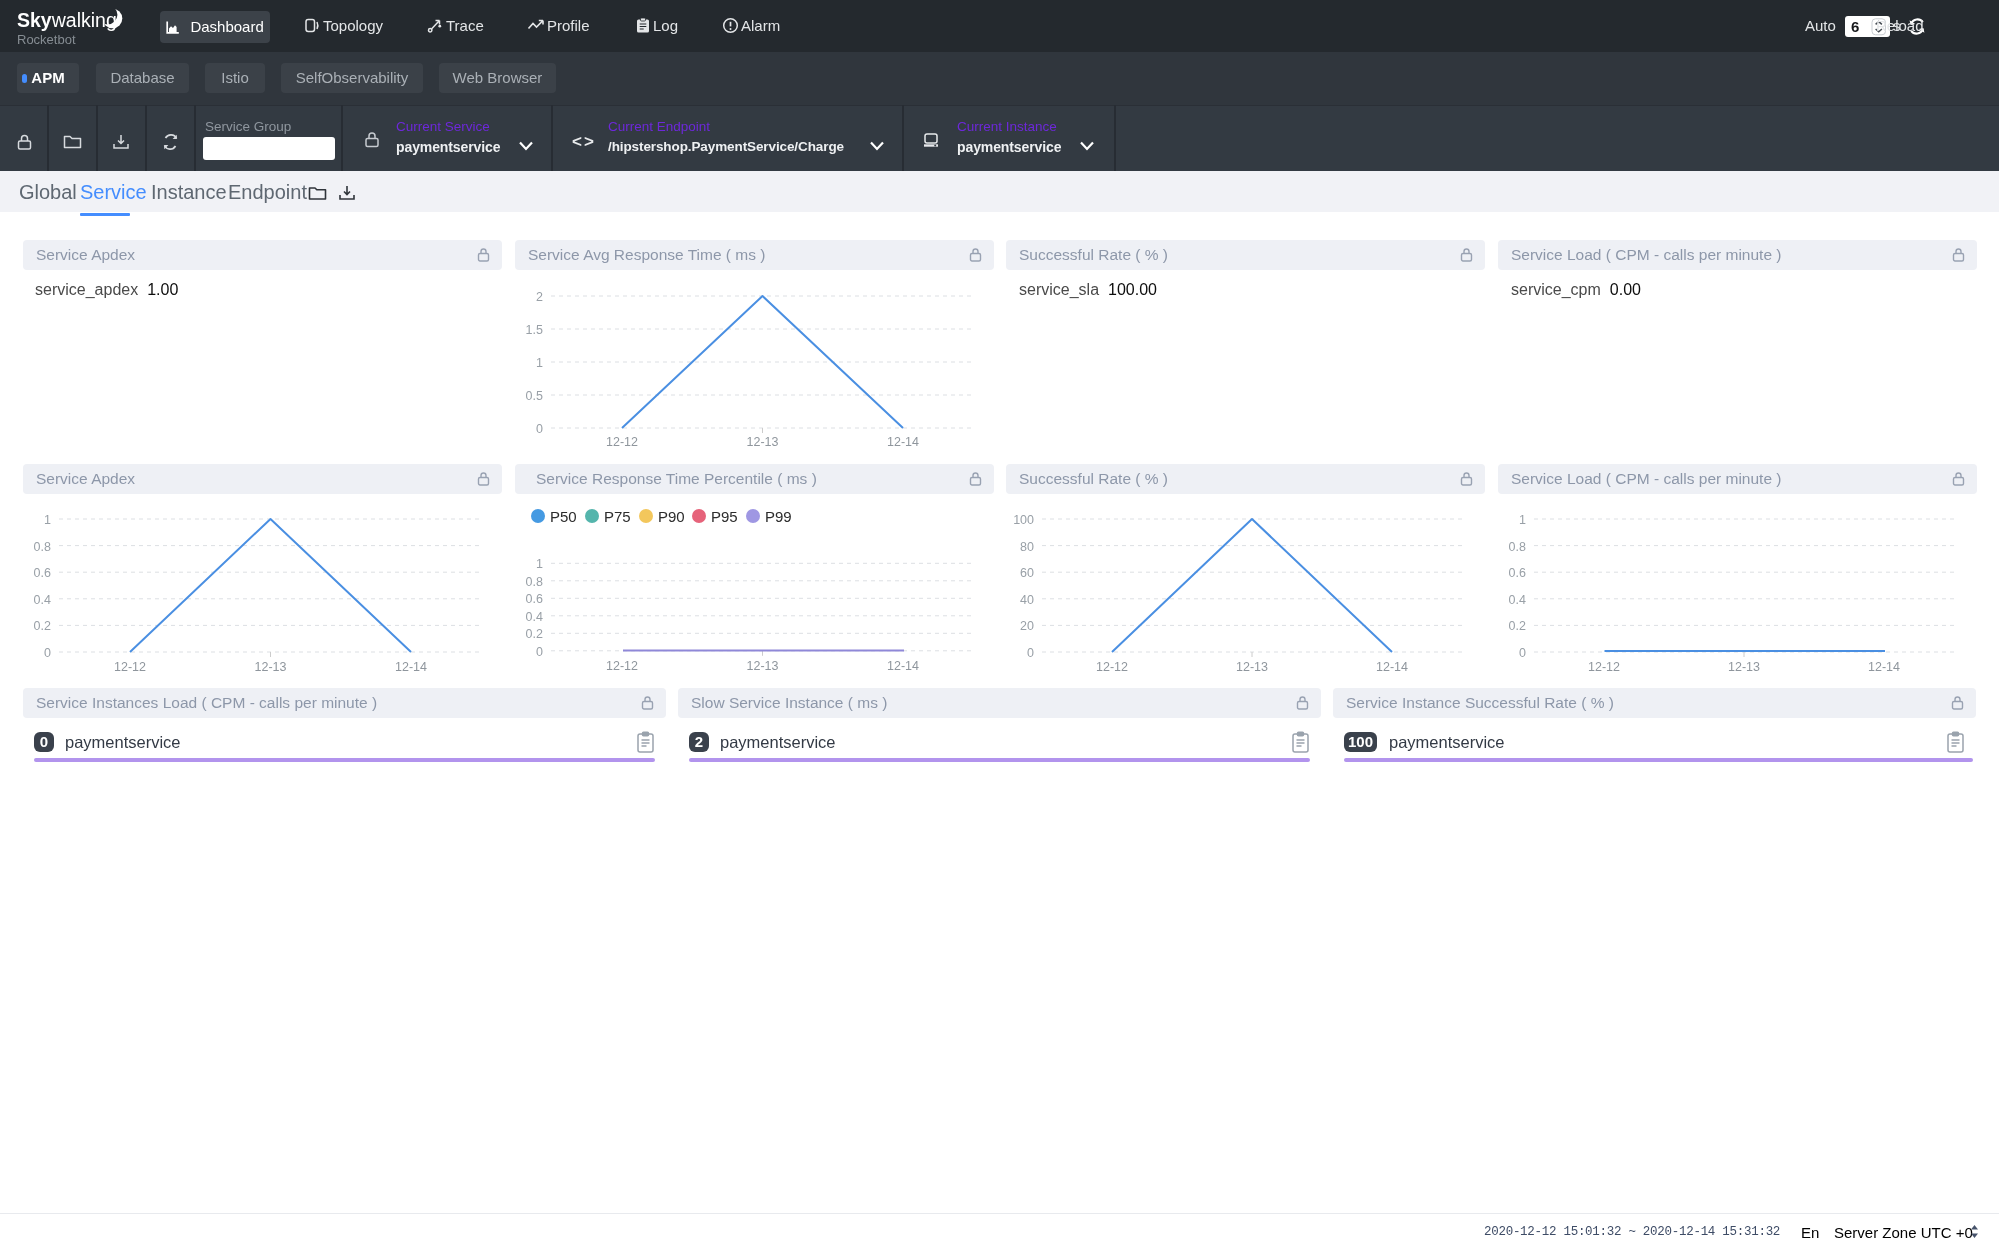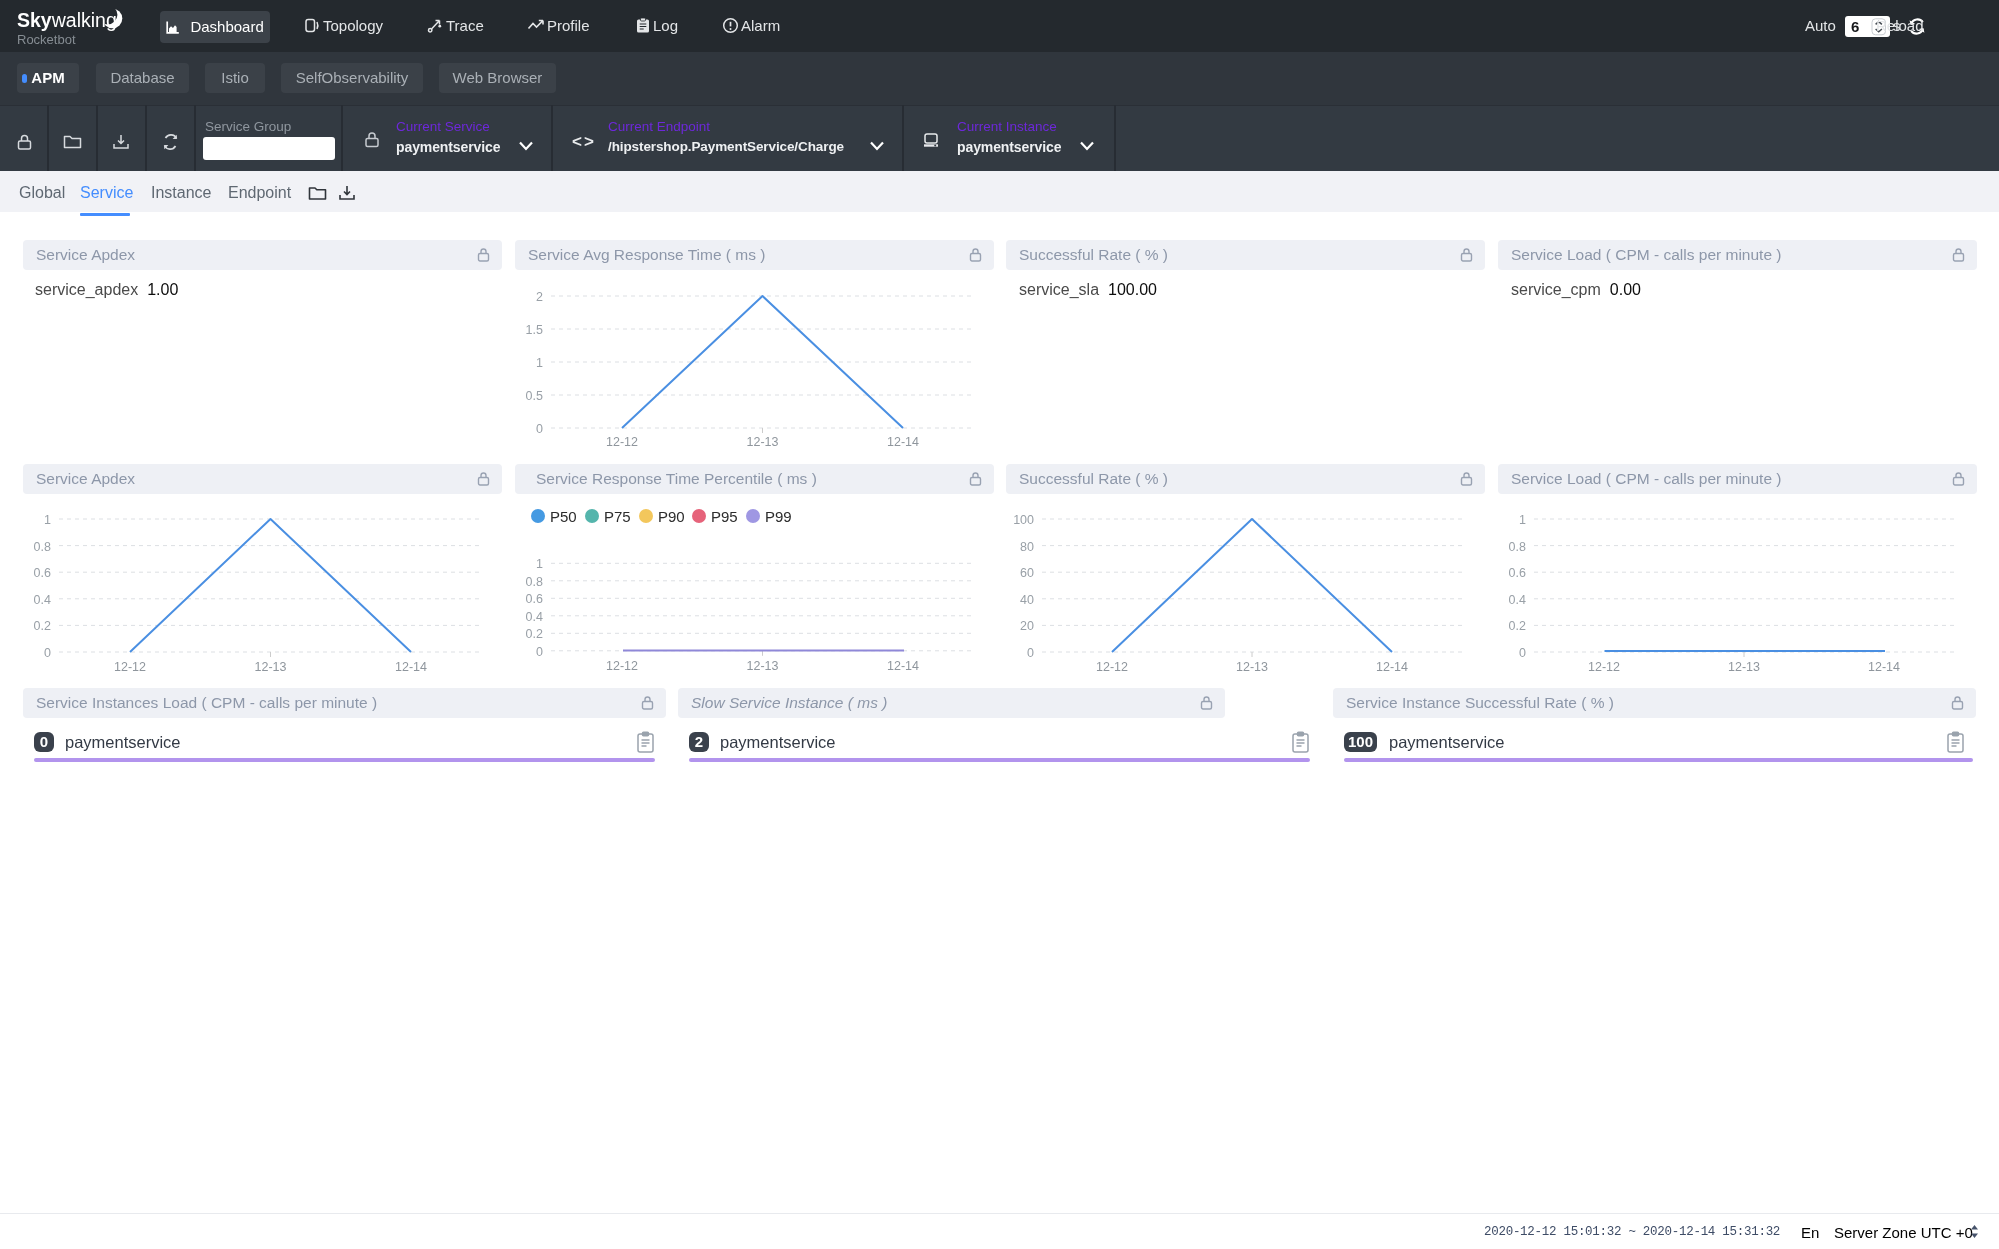--- a/index.html
+++ b/index.html
@@ -22,21 +22,21 @@
 
   
   #bar3 { left:0; top:105px; width:1999px; height:66px; background:#333a42; border-top:1px solid #2a2f36; }
   .vsep { top:105px; width:2px; height:66px; background:#272c33; }
   .sg-label { color:#8f969e; font-size:13.5px; }
   .sel-label { color:#6d28d9; font-size:13.5px; }
   .sel-value { color:#eef0f2; font-size:14px; font-weight:bold; letter-spacing:-0.1px; white-space:nowrap; }
 
   
   #tabs { left:0; top:171px; width:1999px; height:41px; background:#f1f2f6; }
-  .tab { top:171px; height:41px; line-height:43px; font-size:16px; color:#5f6872; }
+  .tab { top:171px; height:41px; line-height:43px; font-size:20px; color:#5f6872; }
   .tab.active { color:#448dfe; }
   #tab-underline { left:80px; top:213px; width:50px; height:3px; background:#448dfe; border-radius:1px; }
 
   
   .chead { height:30px; background:#eef0f5; border-radius:4px; color:#8d97a9; font-size:15.5px; line-height:30px; padding-left:13px; }
   .chead .lk { position:absolute; right:12px; top:7px; }
   .metric { font-size:16px; color:#4a4a4a; }
   .metric b { color:#0d0d0d; font-weight:normal; margin-left:9px;margin-top:16px; }
   .badge { top:732px; height:20px; background:#3a414c; border-radius:6px; color:#fff; font-size:15px; font-weight:bold; text-align:center; line-height:20px; }
   .iname { top:733px; font-size:16.5px; color:#333a45; }
@@ -234,21 +234,21 @@
       </svg></div>
   <div class="abs chead" style="left:1498px;top:464px;width:479px;">Service Load ( CPM - calls per minute )<svg class="lk" width="13" height="16" viewBox="0 0 13 16" fill="none" stroke="#99a2b2" stroke-width="1.4">
         <rect x="1.5" y="6.5" width="10" height="7.5" rx="1.5"></rect>
         <path d="M4 6.5 V4.5 a2.5 2.5 0 0 1 5 0 V6.5"></path>
       </svg></div>
 
   <div class="abs chead" style="left:23px;top:688px;width:643px;">Service Instances Load ( CPM - calls per minute )<svg class="lk" width="13" height="16" viewBox="0 0 13 16" fill="none" stroke="#99a2b2" stroke-width="1.4">
         <rect x="1.5" y="6.5" width="10" height="7.5" rx="1.5"></rect>
         <path d="M4 6.5 V4.5 a2.5 2.5 0 0 1 5 0 V6.5"></path>
       </svg></div>
-  <div class="abs chead" style="left:678px;top:688px;width:547px;font-style:italic;">Slow Service Instance ( ms )<svg class="lk" width="13" height="16" viewBox="0 0 13 16" fill="none" stroke="#99a2b2" stroke-width="1.4">
+  <div class="abs chead" style="left:678px;top:688px;width:643px;">Slow Service Instance ( ms )<svg class="lk" width="13" height="16" viewBox="0 0 13 16" fill="none" stroke="#99a2b2" stroke-width="1.4">
         <rect x="1.5" y="6.5" width="10" height="7.5" rx="1.5"></rect>
         <path d="M4 6.5 V4.5 a2.5 2.5 0 0 1 5 0 V6.5"></path>
       </svg></div>
   <div class="abs chead" style="left:1333px;top:688px;width:643px;">Service Instance Successful Rate ( % )<svg class="lk" width="13" height="16" viewBox="0 0 13 16" fill="none" stroke="#99a2b2" stroke-width="1.4">
         <rect x="1.5" y="6.5" width="10" height="7.5" rx="1.5"></rect>
         <path d="M4 6.5 V4.5 a2.5 2.5 0 0 1 5 0 V6.5"></path>
       </svg></div>
 
   <div class="abs badge" style="left:34px;width:20px;">0</div>
   <div class="abs iname" style="left:65px;">paymentservice</div>

